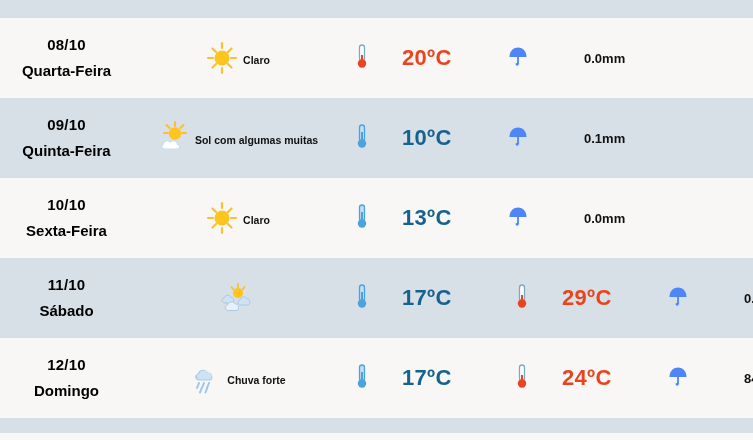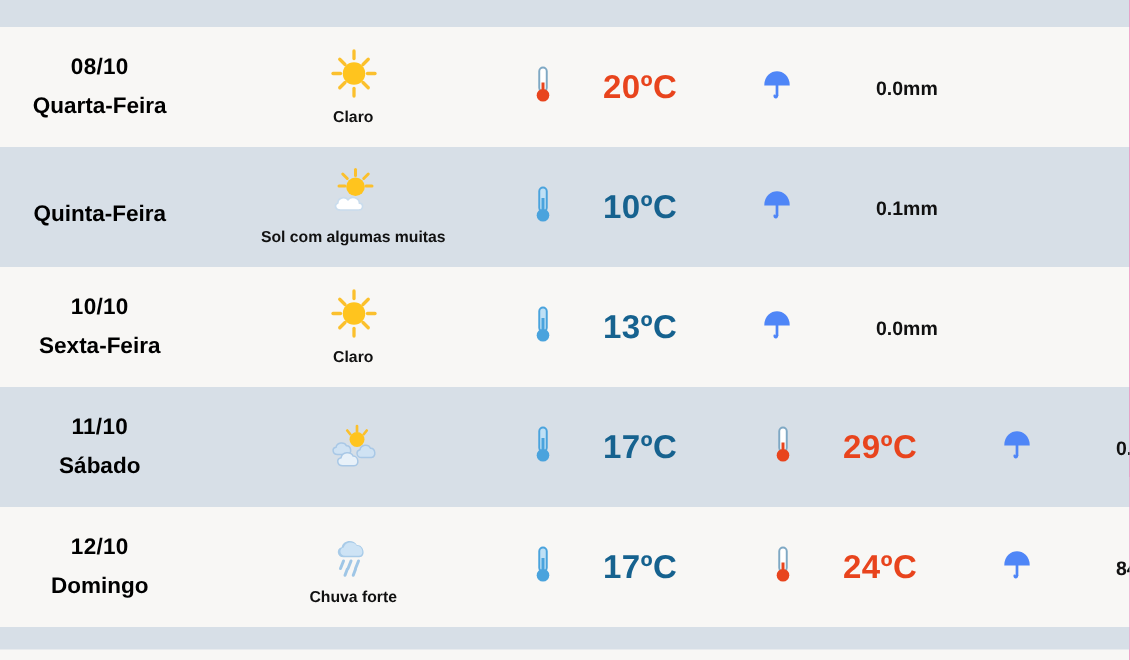--- a/index.html
+++ b/index.html
@@ -60,21 +60,21 @@
     font-weight: bold;
     margin-top: 10px;
     line-height: 1.1;
   }
 
   
   .col-cond {
     width: 205px;
     flex: none;
     display: flex;
-    flex-direction: column;
+    flex-direction: row;
     align-items: center;
     justify-content: center;
     text-align: center;
   }
   .cond-icon {
     width: 42px;
     height: 36px;
     display: block;
   }
   .cond-label {
@@ -181,20 +181,21 @@
           <path d="M12 12.5 L12 19.5" stroke="#4f86f7" stroke-width="1.8" stroke-linecap="round" fill="none"></path>
           <path d="M12 19.5 C12 21.3 10.4 21.3 10.4 19.8" stroke="#4f86f7" stroke-width="1.6" fill="none" stroke-linecap="round"></path>
         </svg>
       </span>
       <span class="precip-value">0.0mm</span>
     </div>
   </div>
 
   <div class="row even">
     <div class="col-date">
+      <div class="date-day">09/10</div>
       <div class="date-weekday">Quinta-Feira</div>
     </div>
     <div class="col-cond">
       <span>
         <svg class="cond-icon" viewBox="0 0 42 36">
           <g stroke="#fbc02d" stroke-width="2" stroke-linecap="round">
             <line x1="22" y1="2" x2="22" y2="6"></line>
             <line x1="11" y1="13" x2="15" y2="13"></line>
             <line x1="13.5" y1="5" x2="16.5" y2="8"></line>
             <line x1="30.5" y1="5" x2="27.5" y2="8"></line>

